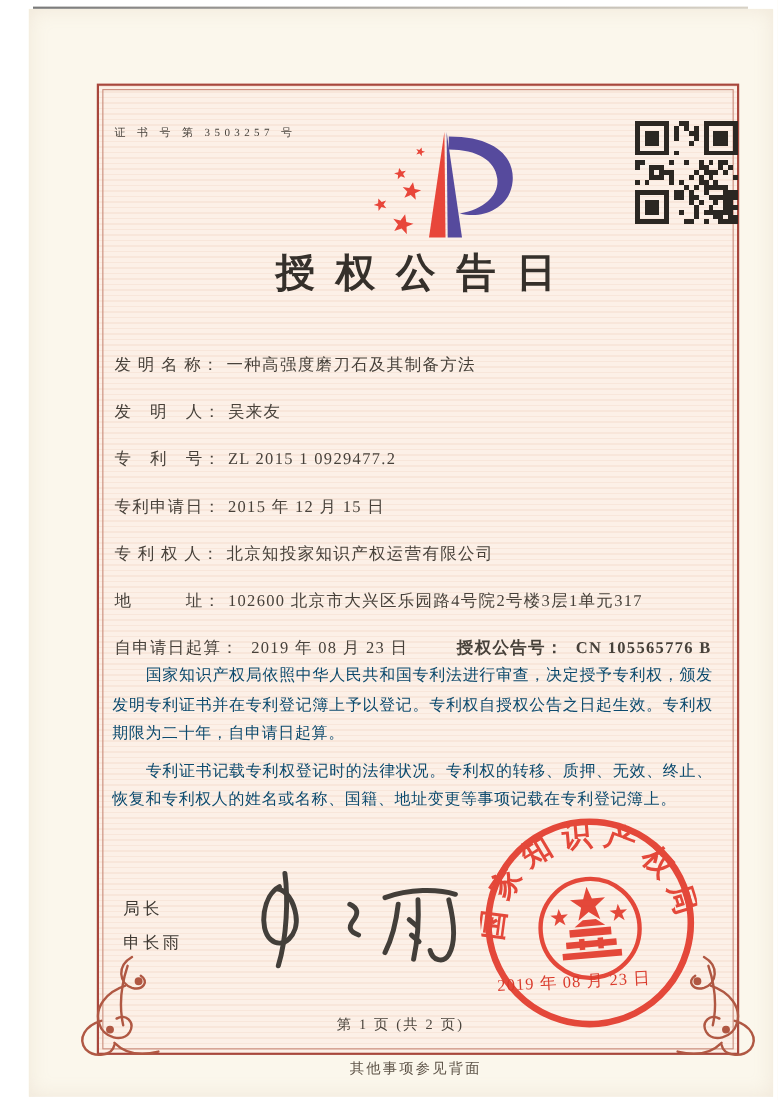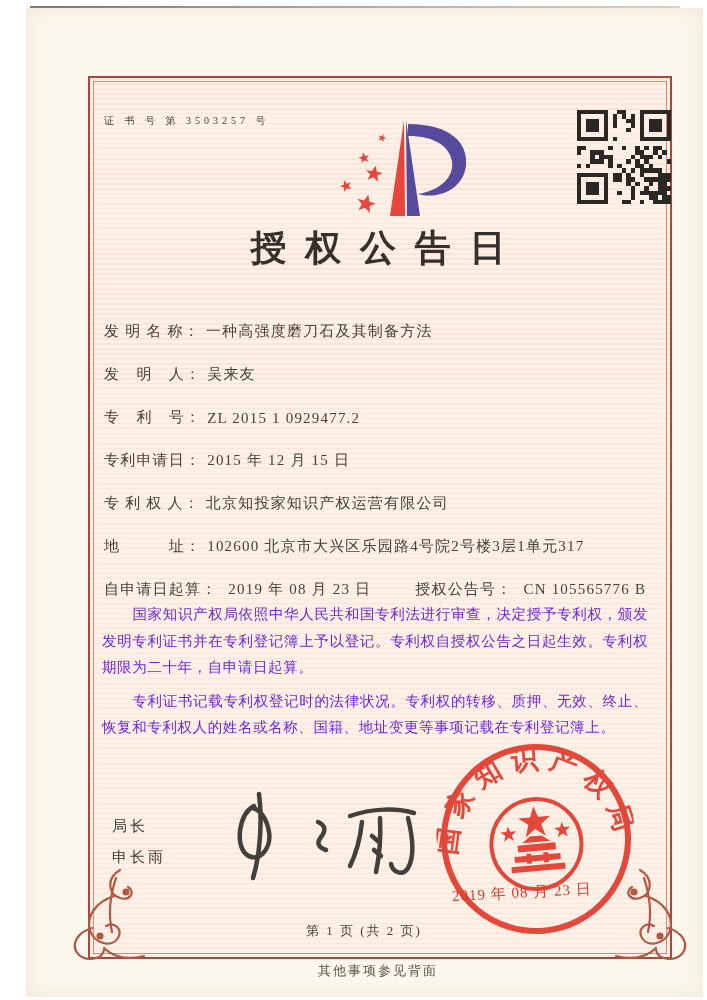--- a/index.html
+++ b/index.html
@@ -24,25 +24,25 @@
   .qr{position:absolute;left:577px;top:110px;width:94px;height:94px;}
   .qr svg{width:100%;height:100%;shape-rendering:crispEdges;}
 
   .title{position:absolute;left:88px;top:224px;width:580px;text-align:center;
          font-size:36px;font-weight:600;color:#35302b;letter-spacing:.52em;text-indent:.52em;}
 
   .fields{position:absolute;left:104px;top:298px;width:548px;}
   .field-row{height:43px;display:flex;align-items:flex-end;font-size:15px;color:#47413a;letter-spacing:1.2px;white-space:nowrap;}
   .field-row .lbl{flex:0 0 auto;}
   .field-row .val{margin-left:6px;}
-  .grant-row .grp2{margin-left:44px;}
+  .grant-row .grp2{margin-left:44px;font-weight:bold;}
 
   .paras{position:absolute;left:102px;top:601px;width:546px;}
   .paras p{margin:0 0 7px 0;font-size:14.5px;line-height:26.5px;text-indent:2.1em;
-           color:#6d28d9;letter-spacing:.6px;text-align:justify;}
+           color:#0c4a6e;letter-spacing:.6px;text-align:justify;}
 
   .director{position:absolute;left:112px;top:817px;font-size:15px;color:#3e3933;letter-spacing:3px;}
   .director .name{margin-top:12px;}
 
   .signature{position:absolute;left:222px;top:786px;width:205px;height:102px;}
 
   .seal{position:absolute;left:437px;top:740px;width:198px;height:198px;transform:rotate(-5deg);opacity:.92;}
   .seal-date{position:absolute;left:452px;top:882px;width:190px;font-size:15px;color:#d93a2b;
              letter-spacing:1px;transform:rotate(-3deg);}
 

